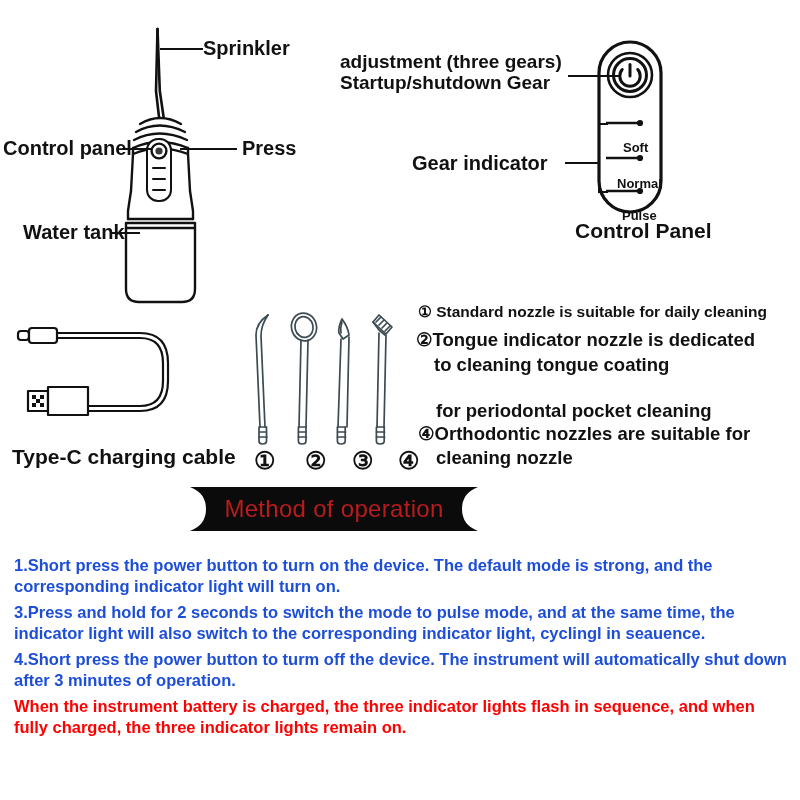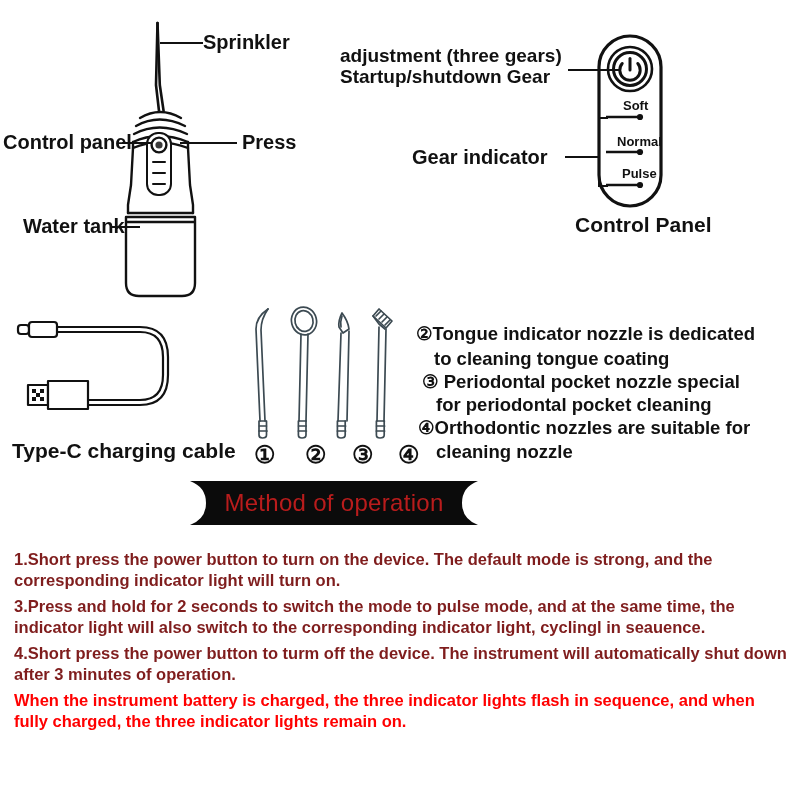--- a/index.html
+++ b/index.html
@@ -10,36 +10,36 @@
   body {
     width: 800px;
     height: 800px;
     position: relative;
     overflow: hidden;
     font-family: "Liberation Sans", sans-serif;
     color: #111111;
   }
   .stage {
     position: absolute;
-    left: 0; top: 7px;
+    left: 0; top: 13px;
     width: 800px;
     height: 696px;
   }
   .abs { position: absolute; }
 
   
   .label {
     font-weight: bold;
     color: #111;
     white-space: nowrap;
     line-height: 1.12;
   }
   .lbl-20 { font-size: 20px; }
   .lbl-19 { font-size: 19px; }
-  .lbl-13 { font-size: 13px; }
+  .lbl-13 { font-size: 13px; margin-top: 36px; }
 
   .two-line { white-space: normal; }
 
   
   .leader {
     position: absolute;
     background: #111;
     height: 2px;
   }
   .leader-v {
@@ -82,21 +82,21 @@
   .steps {
     position: absolute;
     left: 14px;
     top: 542px;
     width: 776px;
   }
   .step {
     font-size: 16.5px;
     font-weight: bold;
     line-height: 1.30;
-    color: #7f1d1d;
+    color: #1d4ed8;
     margin-bottom: 4px;
   }
   .step-red {
     color: #ff0000;
   }
 </style>
 </head>
 <body>
 
 <div class="stage">
@@ -244,30 +244,30 @@
         <path d="M130.4 118 L130.4 132 Q130.4 135 134 135 Q138.2 135 138.2 132 L138.2 118"></path>
       </g>
     </g>
   </svg>
 
   <div class="label abs" style="left:254px; top:435px; font-size:24px;">①</div>
   <div class="label abs" style="left:305px; top:435px; font-size:24px;">②</div>
   <div class="label abs" style="left:352px; top:435px; font-size:24px;">③</div>
   <div class="label abs" style="left:398px; top:435px; font-size:24px;">④</div>
 
+  <div class="nozzle-desc" style="left:418px; top:291px; font-size:15.5px;">
+    <span>①</span>
+    <span>Standard nozzle is suitable for daily cleaning</span>
+  </div>
 
   <div class="nozzle-desc" style="left:416px; top:317px; font-size:18.5px;">
     <span>②</span><span>Tongue indicator nozzle is dedicated</span>
   </div>
   <div class="nozzle-desc" style="left:434px; top:342px; font-size:18.5px;">to cleaning tongue coating</div>
 
-  <div class="nozzle-desc" style="left:422px; top:365px; font-size:18.5px;">
-    <span>③</span>
-    <span>Periodontal pocket nozzle special</span>
-  </div>
   <div class="nozzle-desc" style="left:436px; top:388px; font-size:18.5px;">for periodontal pocket cleaning</div>
 
   <div class="nozzle-desc" style="left:418px; top:411px; font-size:18.5px;">
     <span>④</span><span>Orthodontic nozzles are suitable for</span>
   </div>
   <div class="nozzle-desc" style="left:436px; top:435px; font-size:18.5px;">cleaning nozzle</div>
 
   <div class="banner-wrap">
     <svg width="296" height="48" viewBox="0 0 296 48" style="position:absolute;left:0;top:0;">
       <path d="M4 2 Q20 8 20 24 Q20 40 4 46 L292 46 Q276 40 276 24 Q276 8 292 2 Z" fill="#0b0b0b"></path>

